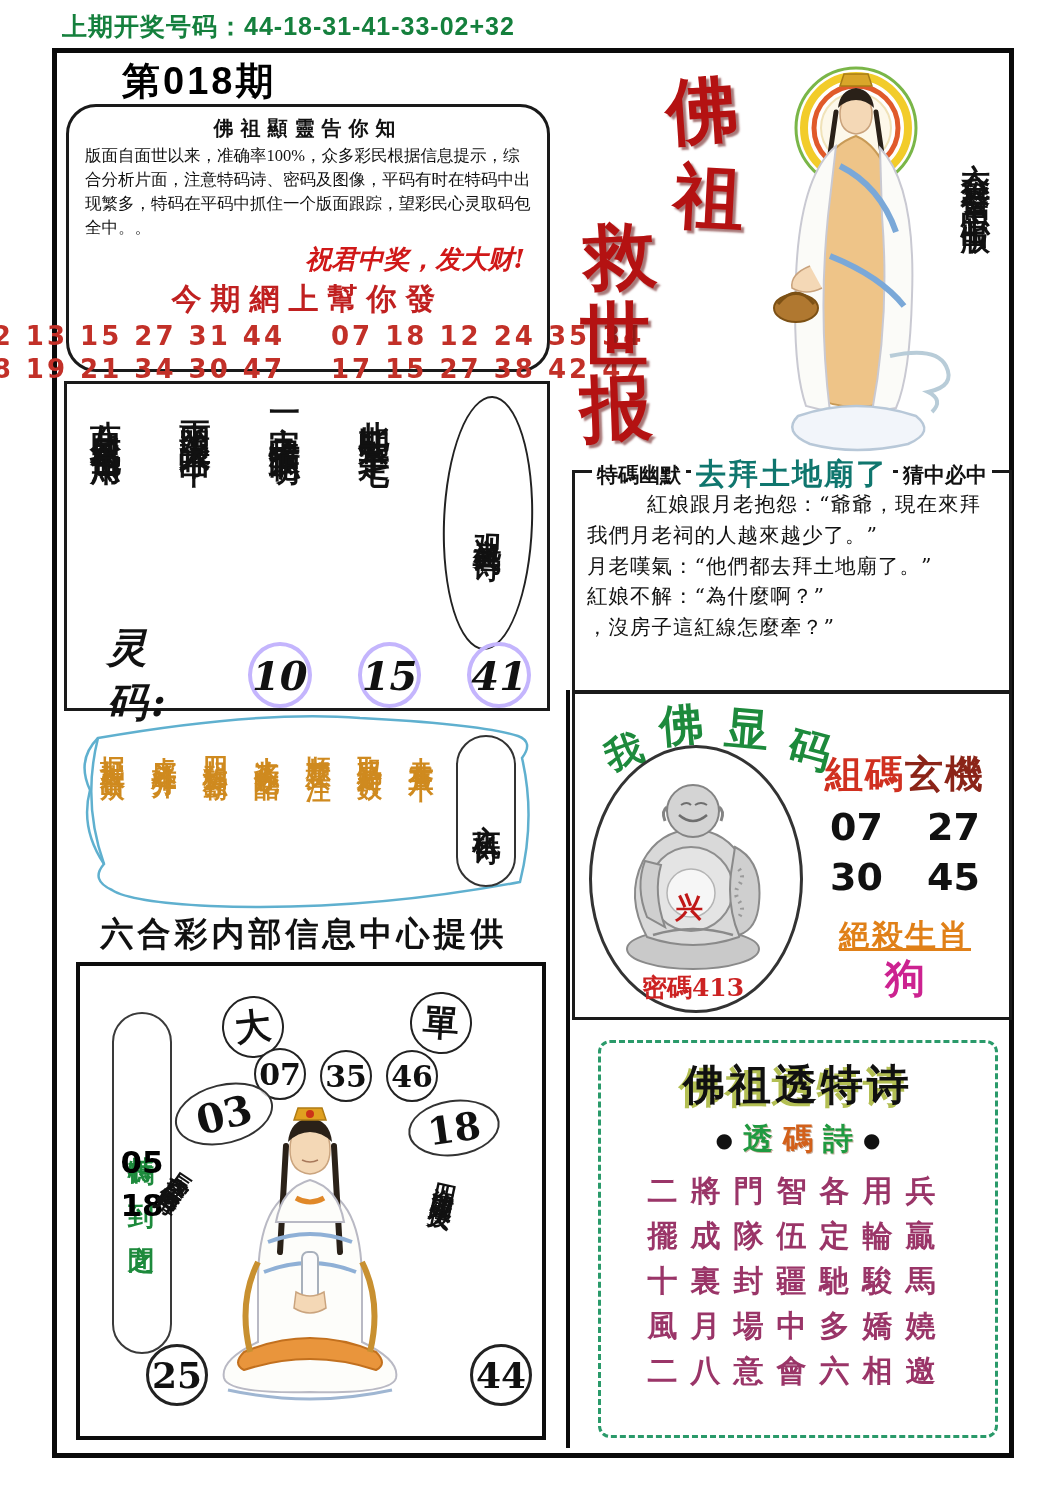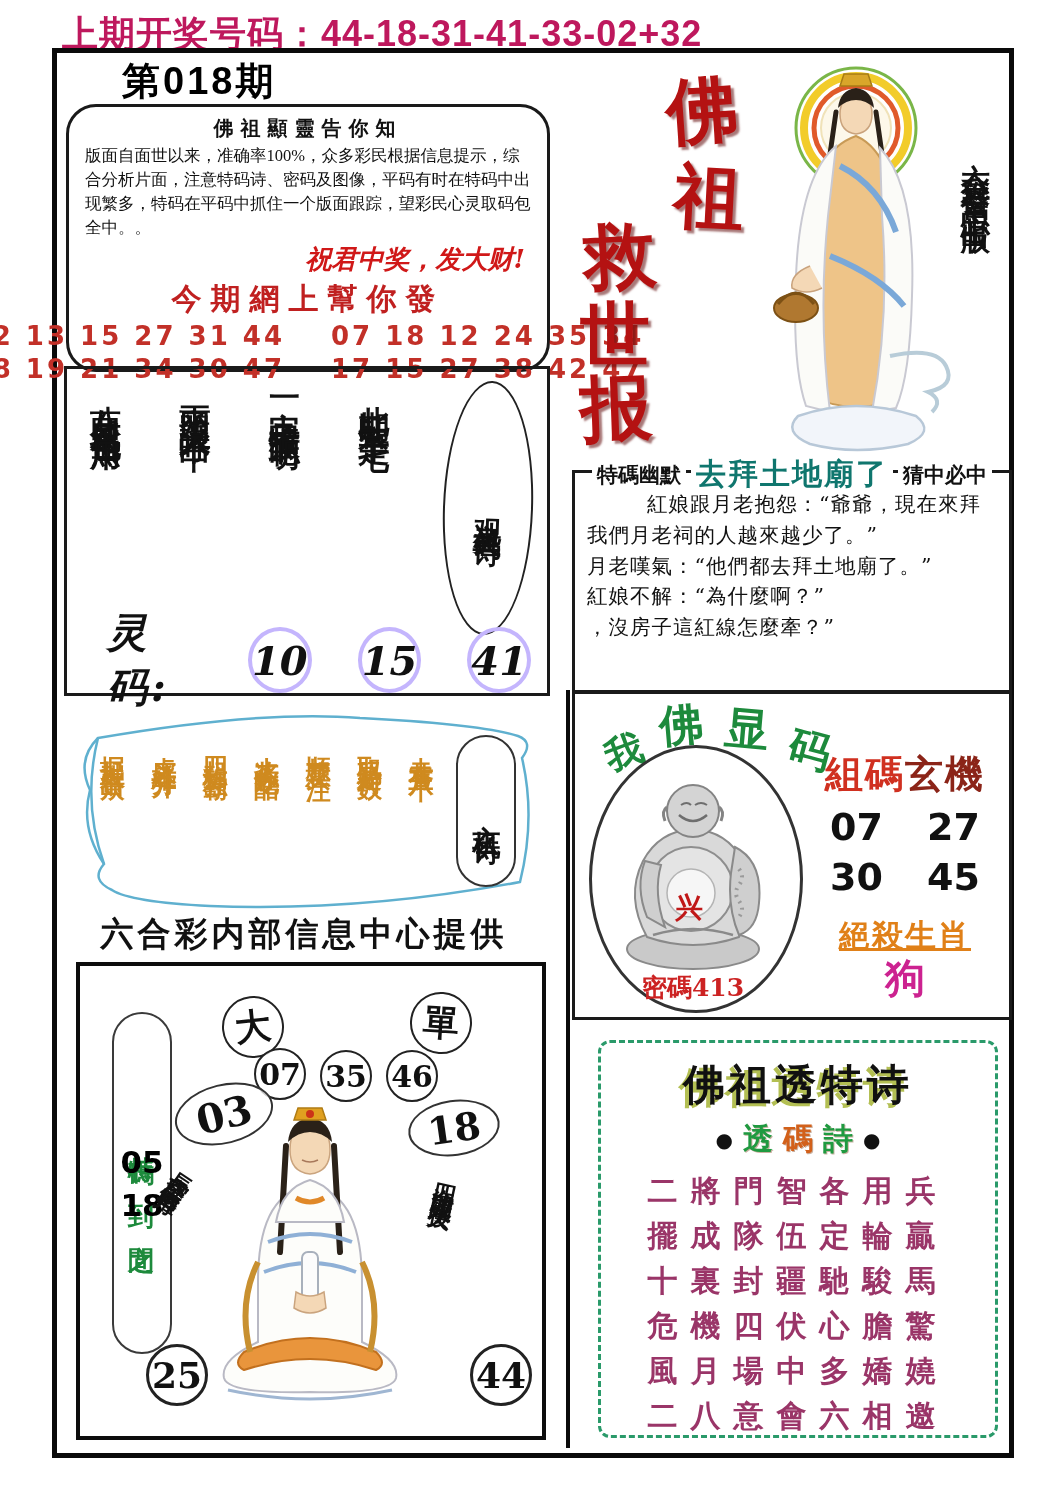--- a/index.html
+++ b/index.html
@@ -3,40 +3,40 @@
 <meta charset="utf-8">
 <style>
   html,body{margin:0;padding:0;background:#ffffff;}
   .sheet{position:relative;width:1063px;height:1496px;background:#fff;overflow:hidden;
          font-family:"DejaVu Serif",serif;color:#111;}
   .abs{position:absolute;}
   .vtext{writing-mode:vertical-rl;text-orientation:upright;}
 
   
   .top-line{left:62px;top:10px;font-family:"Liberation Sans",sans-serif;
-            font-weight:bold;font-size:36px;color:#be185d;letter-spacing:1px;white-space:nowrap;}
+            font-weight:bold;font-size:25px;color:#15803d;letter-spacing:1px;white-space:nowrap;}
 
   .outer-border{left:52px;top:48px;width:952px;height:1400px;border:5px solid #0a0a0a;}
 
   .issue{left:122px;top:56px;font-family:"Liberation Sans",sans-serif;font-weight:bold;
          font-size:38px;letter-spacing:3px;color:#000;}
 
   
   .notice-box{left:66px;top:104px;width:478px;height:262px;border:3px solid #1a1a1a;border-radius:30px;}
   .notice-title{text-align:center;margin-top:8px;font-size:20px;font-weight:bold;letter-spacing:7px;}
   .notice-body{margin:2px 12px 0 16px;font-size:16.5px;line-height:1.45;font-family:"Liberation Serif",serif;}
   .notice-wish{text-align:right;padding-right:22px;margin-top:2px;color:#d01818;
                font-size:26px;font-weight:bold;font-style:italic;}
   .notice-promo{text-align:center;margin-top:2px;color:#c02020;font-size:30px;font-weight:bold;letter-spacing:9px;}
   .num-row{display:flex;justify-content:center;gap:46px;color:#c23028;
            font-family:"DejaVu Sans",sans-serif;font-weight:bold;font-size:26px;
            letter-spacing:3px;line-height:1.3;white-space:nowrap;}
 
   
-  .gy-box{left:64px;top:366px;width:480px;height:324px;border:3px solid #1a1a1a;}
+  .gy-box{left:64px;top:381px;width:480px;height:324px;border:3px solid #1a1a1a;}
   .gy-cols{position:absolute;left:18px;top:12px;right:14px;height:252px;display:flex;
            flex-direction:row-reverse;justify-content:space-between;}
   .gy-col{font-size:31px;font-weight:bold;letter-spacing:6px;height:252px;}
   .gy-oval{width:86px;height:250px;border:2.5px solid #222;border-radius:50%;
            display:flex;align-items:center;justify-content:center;transform:rotate(2deg);}
   .gy-oval .vtext{font-size:28px;font-weight:bold;letter-spacing:5px;}
   .gy-codes{position:absolute;left:40px;top:262px;right:16px;height:58px;display:flex;
             align-items:center;gap:40px;}
   .gy-code-label{font-size:40px;font-weight:bold;font-style:italic;letter-spacing:4px;}
   .gy-code-circle{width:58px;height:58px;border:4px solid #c4b5fd;border-radius:50%;
@@ -314,19 +314,18 @@
       <span class="tt-dot">●</span>
       <span class="tt-sub-char tt-green">透</span>
       <span class="tt-sub-char tt-orange">碼</span>
       <span class="tt-sub-char tt-green">詩</span>
       <span class="tt-dot">●</span>
     </div>
     <div class="tt-lines">
       <div class="tt-line">二將門智各用兵</div>
       <div class="tt-line">擺成隊伍定輪贏</div>
       <div class="tt-line">十裏封疆馳駿馬</div>
-      <div class="tt-line">危機四伏心膽驚</div>
       <div class="tt-line">風月場中多嬌嬈</div>
       <div class="tt-line">二八意會六相邀</div>
     </div>
   </div>
 
 </div>
 
 </body></html>

